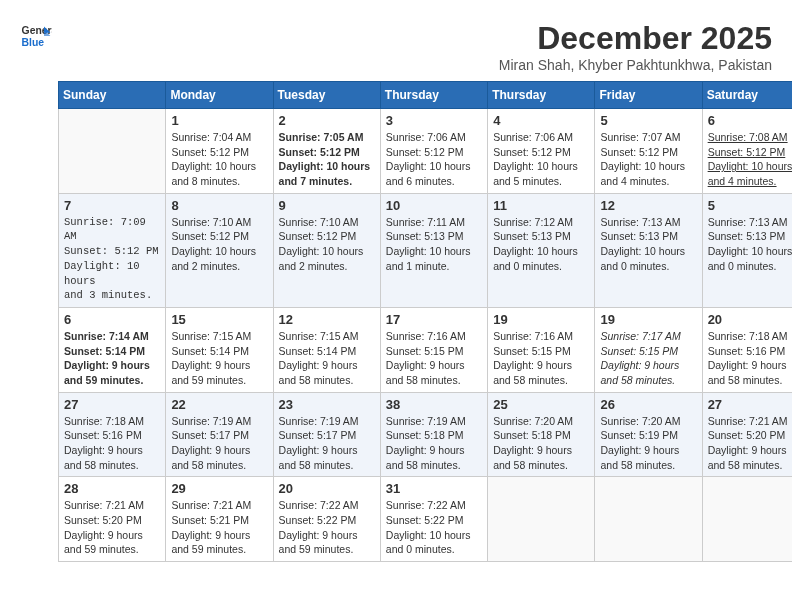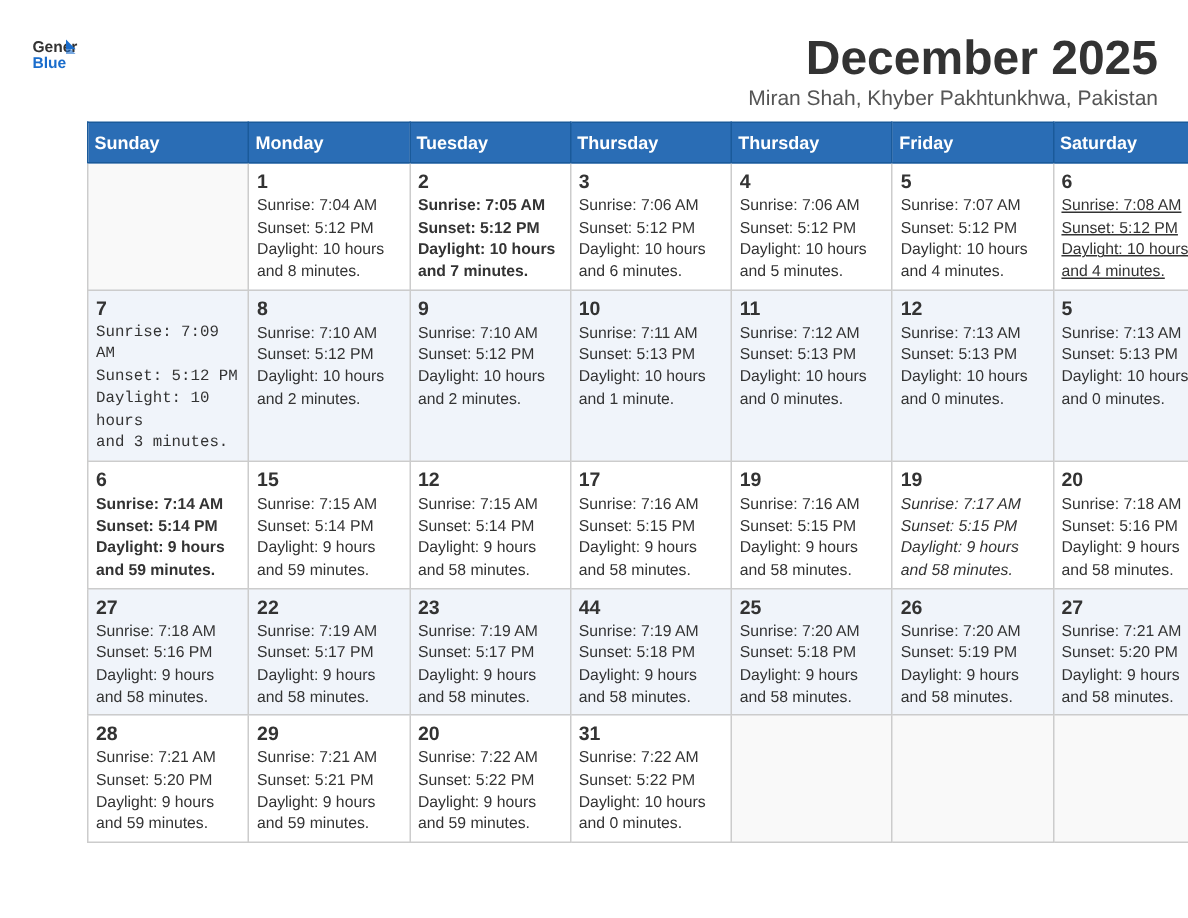--- a/index.html
+++ b/index.html
@@ -271,21 +271,21 @@
 and 58 minutes.</div>
         </td>
         <td>
           <span class="day-number">23</span>
           <div class="day-info" style="white-space: pre-line;">Sunrise: 7:19 AM
 Sunset: 5:17 PM
 Daylight: 9 hours
 and 58 minutes.</div>
         </td>
         <td>
-          <span class="day-number">44</span>
+          <span class="day-number">38</span>
           <div class="day-info" style="white-space: pre-line;">Sunrise: 7:19 AM
 Sunset: 5:18 PM
 Daylight: 9 hours
 and 58 minutes.</div>
         </td>
         <td>
           <span class="day-number">25</span>
           <div class="day-info" style="white-space: pre-line;">Sunrise: 7:20 AM
 Sunset: 5:18 PM
 Daylight: 9 hours

